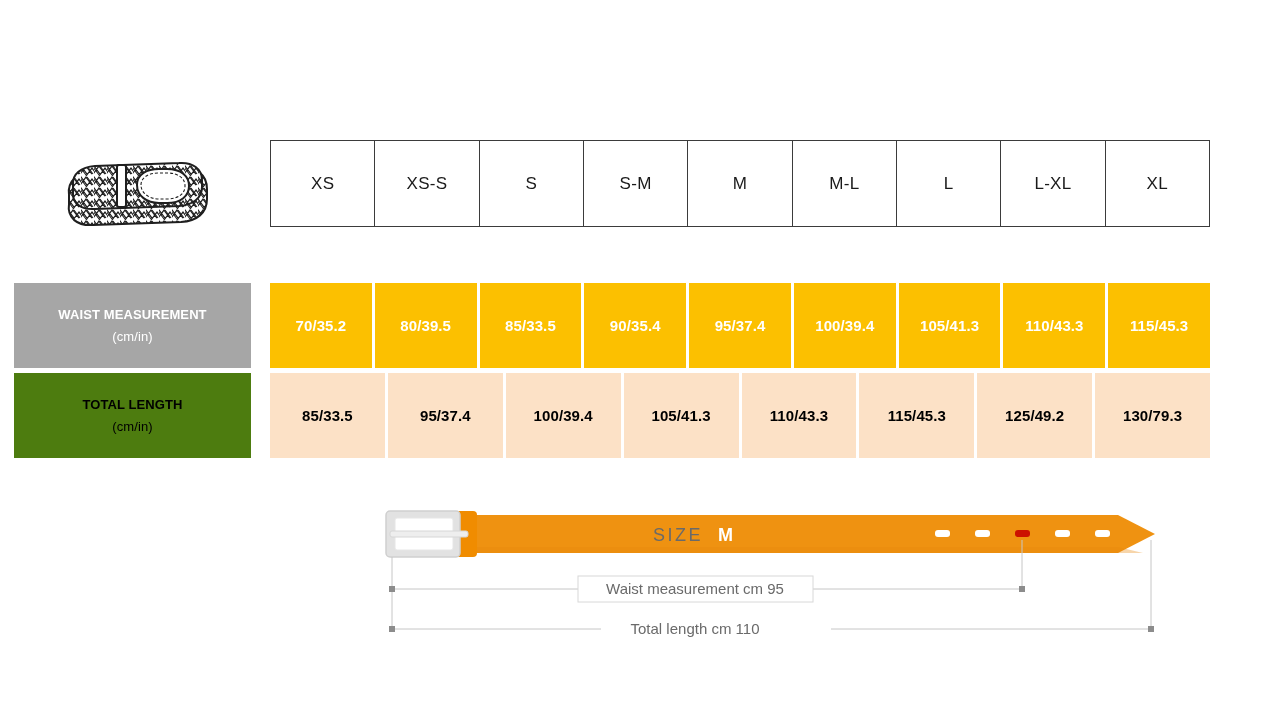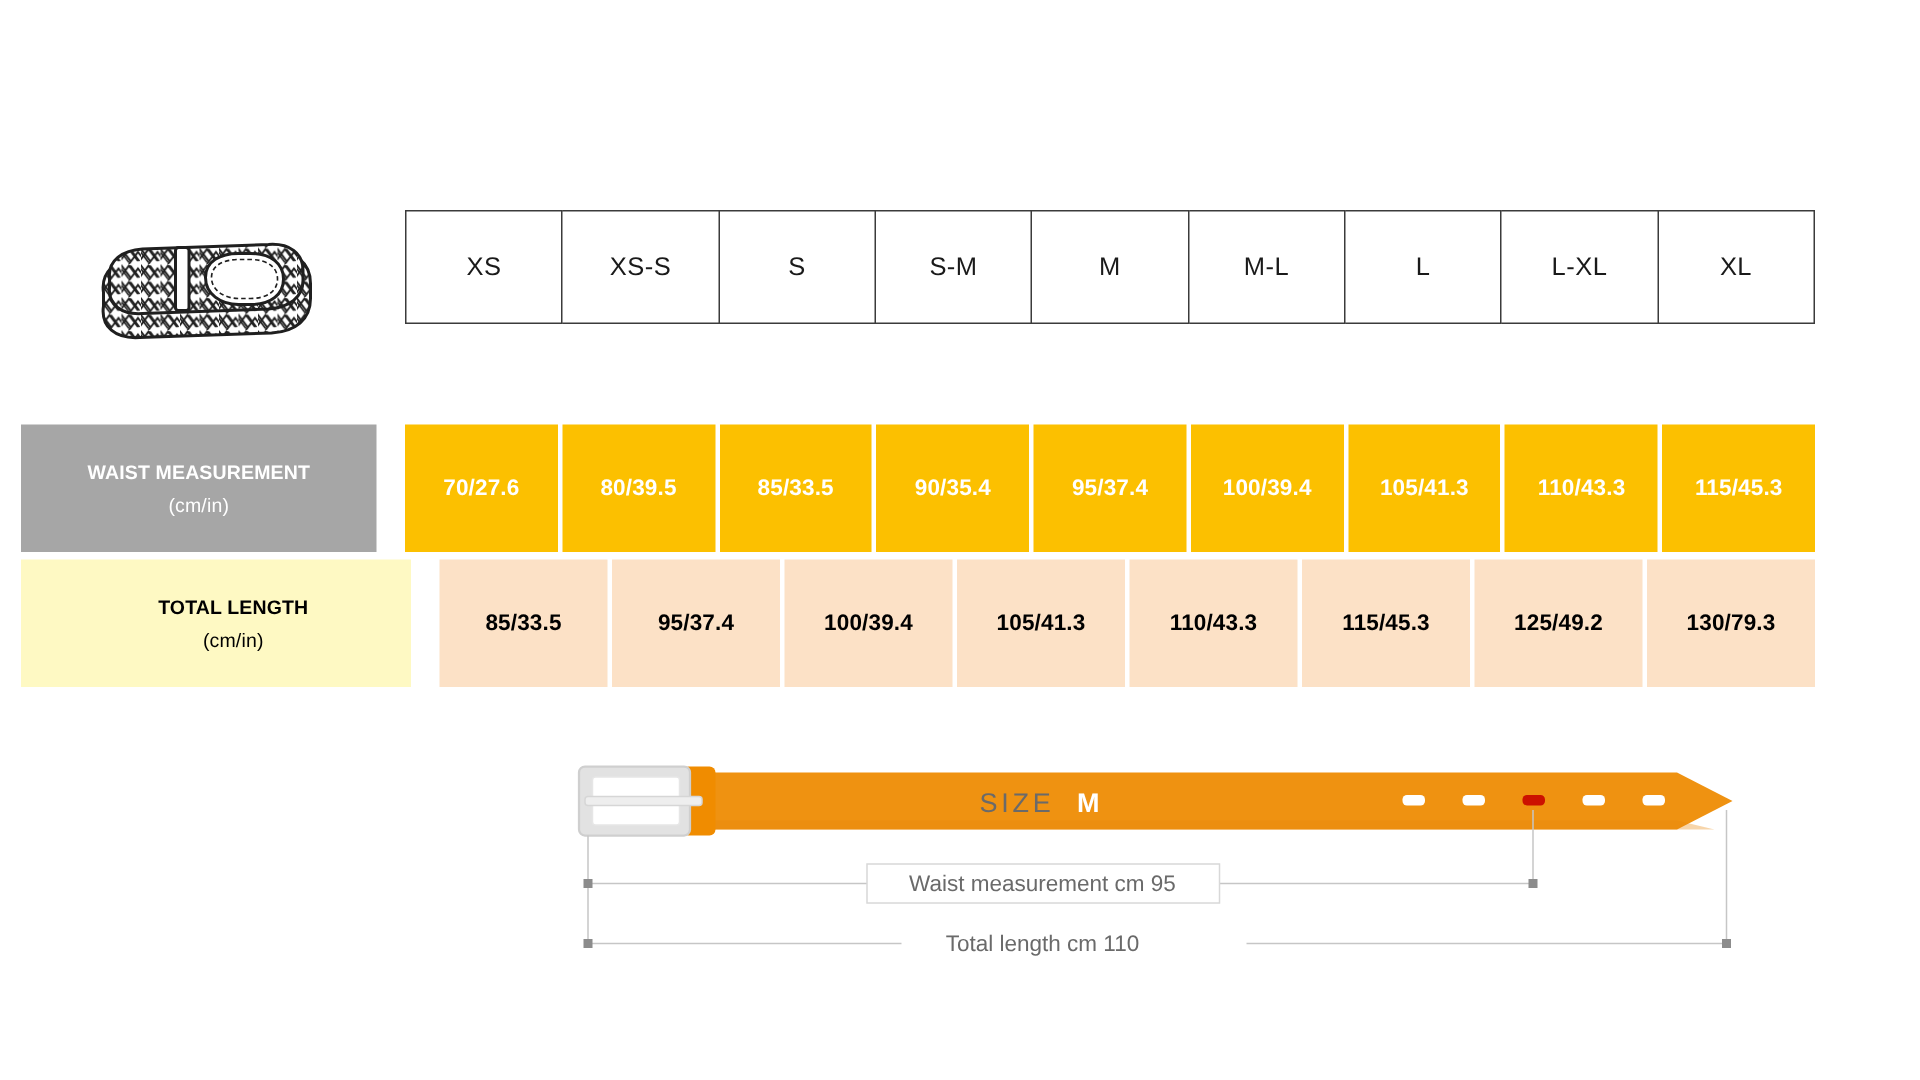--- a/index.html
+++ b/index.html
@@ -24,21 +24,21 @@
     width: 160px;
     height: 100px;
   }
 
   
   #size-header-table {
     position: absolute;
     left: 270px;
     top: 140px;
     width: 940px;
-    height: 76px;
+    height: 87px;
     border-collapse: collapse;
     table-layout: fixed;
   }
   #size-header-table td {
     border: 1px solid #3b3b3b;
     text-align: center;
     vertical-align: middle;
     font-size: 17px;
     color: #1a1a1a;
     font-family: "Liberation Sans", sans-serif;
@@ -72,21 +72,21 @@
     justify-content: center;
     text-align: center;
     font-size: 13px;
     font-weight: bold;
     line-height: 1.65;
     letter-spacing: .1px;
   }
   .rowlabel .unit { font-weight: normal; }
 
   .rowlabel.waist { background: #a6a6a6; color: #ffffff; }
-  .rowlabel.length { background: #fef9c3; color: #000000; padding-left: 23px; }
+  .rowlabel.length { background: #4d7c0f; color: #000000; }
 
   .cells {
     display: flex;
     flex: 1 1 auto;
     gap: 3px;
   }
   .cells .cell {
     flex: 1 1 0;
     display: flex;
     align-items: center;
@@ -158,21 +158,21 @@
 </table>
 
 <div id="measure-grid">
 
   <div class="mrow">
     <div class="rowlabel waist">
       <span>WAIST MEASUREMENT</span>
       <span class="unit">(cm/in)</span>
     </div>
     <div class="cells waist">
-      <div class="cell">70/27.6</div>
+      <div class="cell">70/35.2</div>
       <div class="cell">80/39.5</div>
       <div class="cell">85/33.5</div>
       <div class="cell">90/35.4</div>
       <div class="cell">95/37.4</div>
       <div class="cell">100/39.4</div>
       <div class="cell">105/41.3</div>
       <div class="cell">110/43.3</div>
       <div class="cell">115/45.3</div>
     </div>
   </div>

